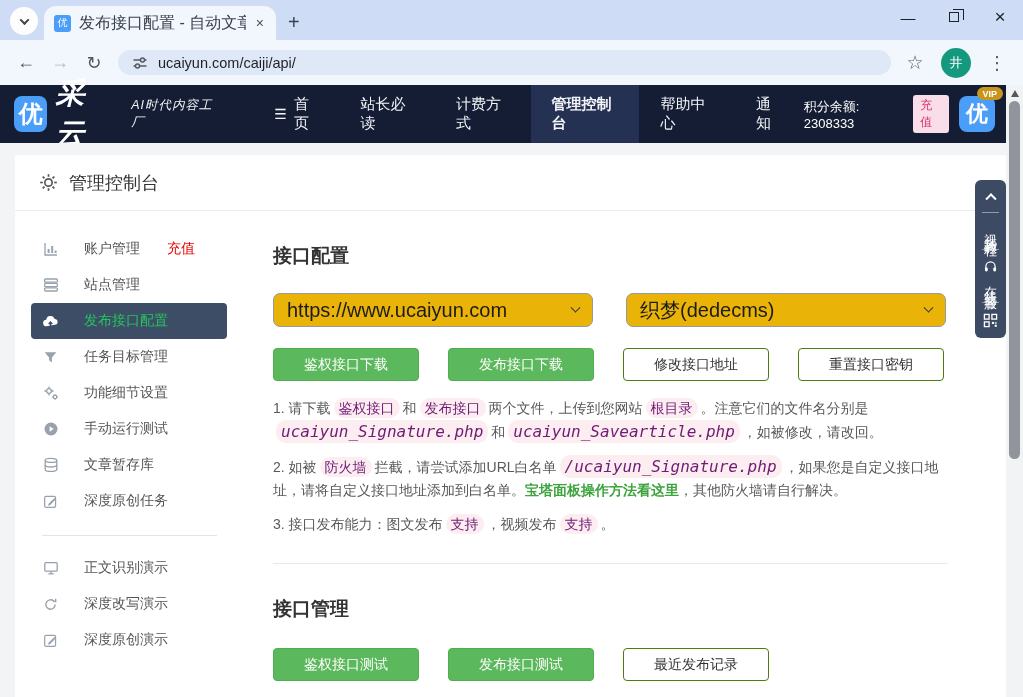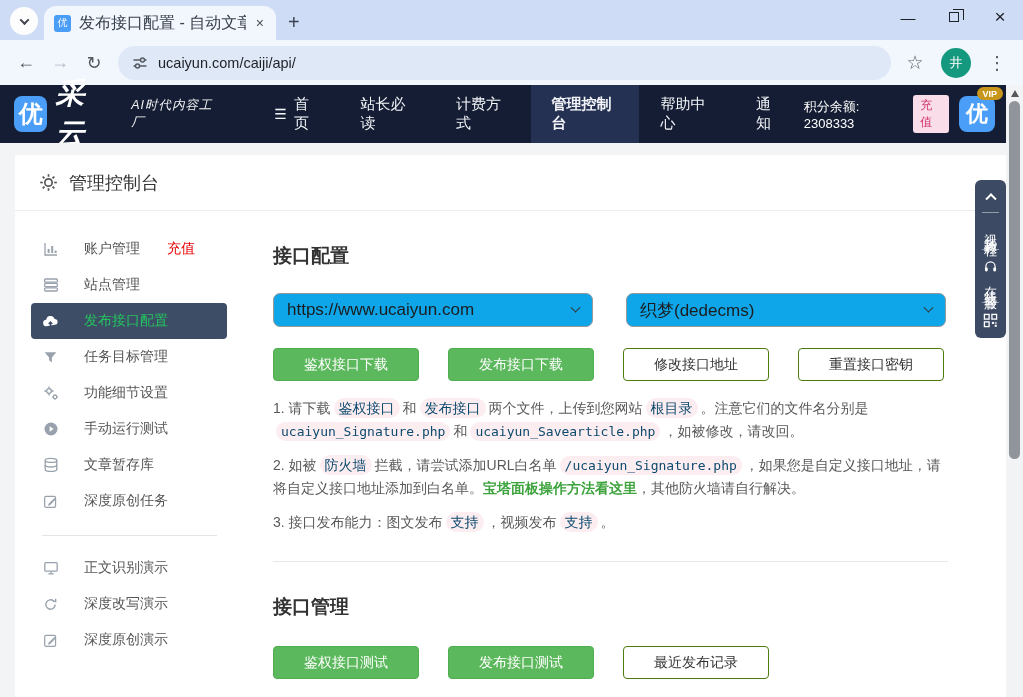--- a/index.html
+++ b/index.html
@@ -15,21 +15,21 @@
   .tab-title { font-size:16px; color:#39414d; white-space:nowrap; overflow:hidden; flex:1; }
   .tab-x { color:#4a5058; font-size:14px; padding:0 2px; }
   .newtab { color:#3c4350; font-size:20px; margin:0 0 8px 12px; line-height:1; }
   .wincontrols { position:absolute; right:0; top:0; height:34px; display:flex; align-items:center; }
   .winbtn { width:46px; height:34px; display:flex; align-items:center; justify-content:center; color:#1d2228; font-size:15px; }
   .restore-glyph { width:10px; height:10px; border:1.4px solid #1d2228; position:relative; background:transparent; }
   .restore-glyph::before { content:""; position:absolute; top:-4.4px; left:2.6px; width:10px; height:10px; border:1.4px solid #1d2228; border-left:none; border-bottom:none; }
   .toolbar { height:45px; background:#f2f6fd; display:flex; align-items:center; padding:0 10px; gap:2px; }
   .nav-ic { width:32px; height:32px; display:flex; align-items:center; justify-content:center; font-size:18px; color:#55595f; }
   .nav-ic.dis { color:#b4bbc7; }
-  .urlbar { flex:1; height:34px; background:#dfe8f7; border-radius:17px; display:flex; align-items:center; padding:0 14px; gap:10px; margin:0 6px; }
+  .urlbar { flex:1; height:25px; background:#dfe8f7; border-radius:17px; display:flex; align-items:center; padding:0 14px; gap:10px; margin:0 6px; }
   .url-text { font-size:14.5px; color:#1e2126; }
   .b-avatar { width:30px; height:30px; border-radius:50%; background:#14997e; color:#fff; display:flex; align-items:center; justify-content:center; font-size:13px; margin:0 8px; }
 
   
   .sitenav { height:58px; background:#141d33; display:flex; align-items:stretch; color:#fff; padding-left:14px; }
   .brand { display:flex; align-items:center; gap:8px; }
   .logo-box { width:36px; height:36px; border-radius:8px; background:#4a9ef7; color:#fff; font-size:24px; font-weight:bold; display:flex; align-items:center; justify-content:center; }
   .logo-script { font-family:"DejaVu Serif","Liberation Serif",serif; font-size:29px; font-weight:bold; font-style:italic; letter-spacing:2px; }
   .tagline { font-size:12.5px; font-style:italic; margin-left:10px; opacity:.95; letter-spacing:1px; }
   .menu { display:flex; align-items:stretch; margin-left:34px; }
@@ -52,29 +52,29 @@
   .side-item { height:36px; display:flex; align-items:center; gap:25px; padding:0 11px; color:#555; font-size:14px; border-radius:4px; margin-right:16px; }
   .side-item.active { background:#3e4d66; color:#22c55e; }
   .side-badge { color:#e60000; margin-left:2px; }
   .side-divider { border-top:1px solid #e4e4e4; margin:16px 26px 14px 11px; }
   .icw { width:17px; height:17px; flex-shrink:0; display:flex; align-items:center; justify-content:center; }
   svg.ico { stroke:#98a1ac; fill:none; stroke-width:1.3; }
 
   main { flex:1; padding:2px 58px 0 30px; }
   .section-title { font-size:19px; color:#333; font-weight:600; margin:16px 0 24px; }
   .selects { display:flex; gap:33px; margin-bottom:21px; }
-  .sel { width:320px; height:34px; border:1px solid #999; border-radius:7px; background:#0ea5e9; display:flex; align-items:center; justify-content:space-between; padding:0 13px; font-size:17px; color:#1c1c1c; }
+  .sel { width:320px; height:34px; border:1px solid #999; border-radius:7px; background:#eab308; display:flex; align-items:center; justify-content:space-between; padding:0 13px; font-size:20px; color:#1c1c1c; }
   .sel-chev { width:7px; height:7px; border-right:1.8px solid #333; border-bottom:1.8px solid #333; transform:rotate(45deg) translate(-2px,-2px); }
   .btn-row { display:flex; gap:29px; margin-bottom:16px; }
   .btn { width:146px; height:33px; border-radius:4px; display:flex; align-items:center; justify-content:center; font-size:14px; }
   .btn.green { background:#5cb85c; border:1px solid #4fae4f; color:#fff; }
   .btn.white { background:#fff; border:1px solid #4d7c0f; color:#333; }
   .note { font-size:14px; color:#595959; line-height:23px; margin:11px 0; }
-  .seg-code, .seg-mono { color:#0c4a6e; background:#fcedf1; padding:2px 5px; margin:4px 3px; border-radius:10px; }
-  .seg-mono { font-family:"DejaVu Sans Mono","Liberation Mono",monospace; font-size:13px; }
+  .seg-code, .seg-mono { color:#701a75; background:#fcedf1; padding:2px 5px; margin:4px 3px; border-radius:10px; }
+  .seg-mono { font-family:"DejaVu Sans Mono","Liberation Mono",monospace; font-size:16px;font-style:italic; }
   .seg-link { color:#3da33d; font-weight:bold; }
   .split { border:none; border-top:1px solid #e8e8e8; margin:27px 0 0; }
   .section-title.second { margin:32px 0 26px; }
 
   
   .float-panel { position:absolute; right:17px; top:180px; width:31px; background:#3c4a63; border-radius:6px; color:#fff; display:flex; flex-direction:column; align-items:center; padding:12px 0 10px; z-index:5; }
   .fp-div { width:17px; border-top:1px solid rgba(255,255,255,.45); margin:10px 0; }
   .v-label { writing-mode:vertical-lr; text-orientation:upright; font-size:13px; letter-spacing:4px; line-height:1; }
   .chev-up { width:8px; height:8px; border-left:2px solid #fff; border-top:2px solid #fff; transform:rotate(45deg) translate(2px,2px); margin-bottom:2px; }
 

